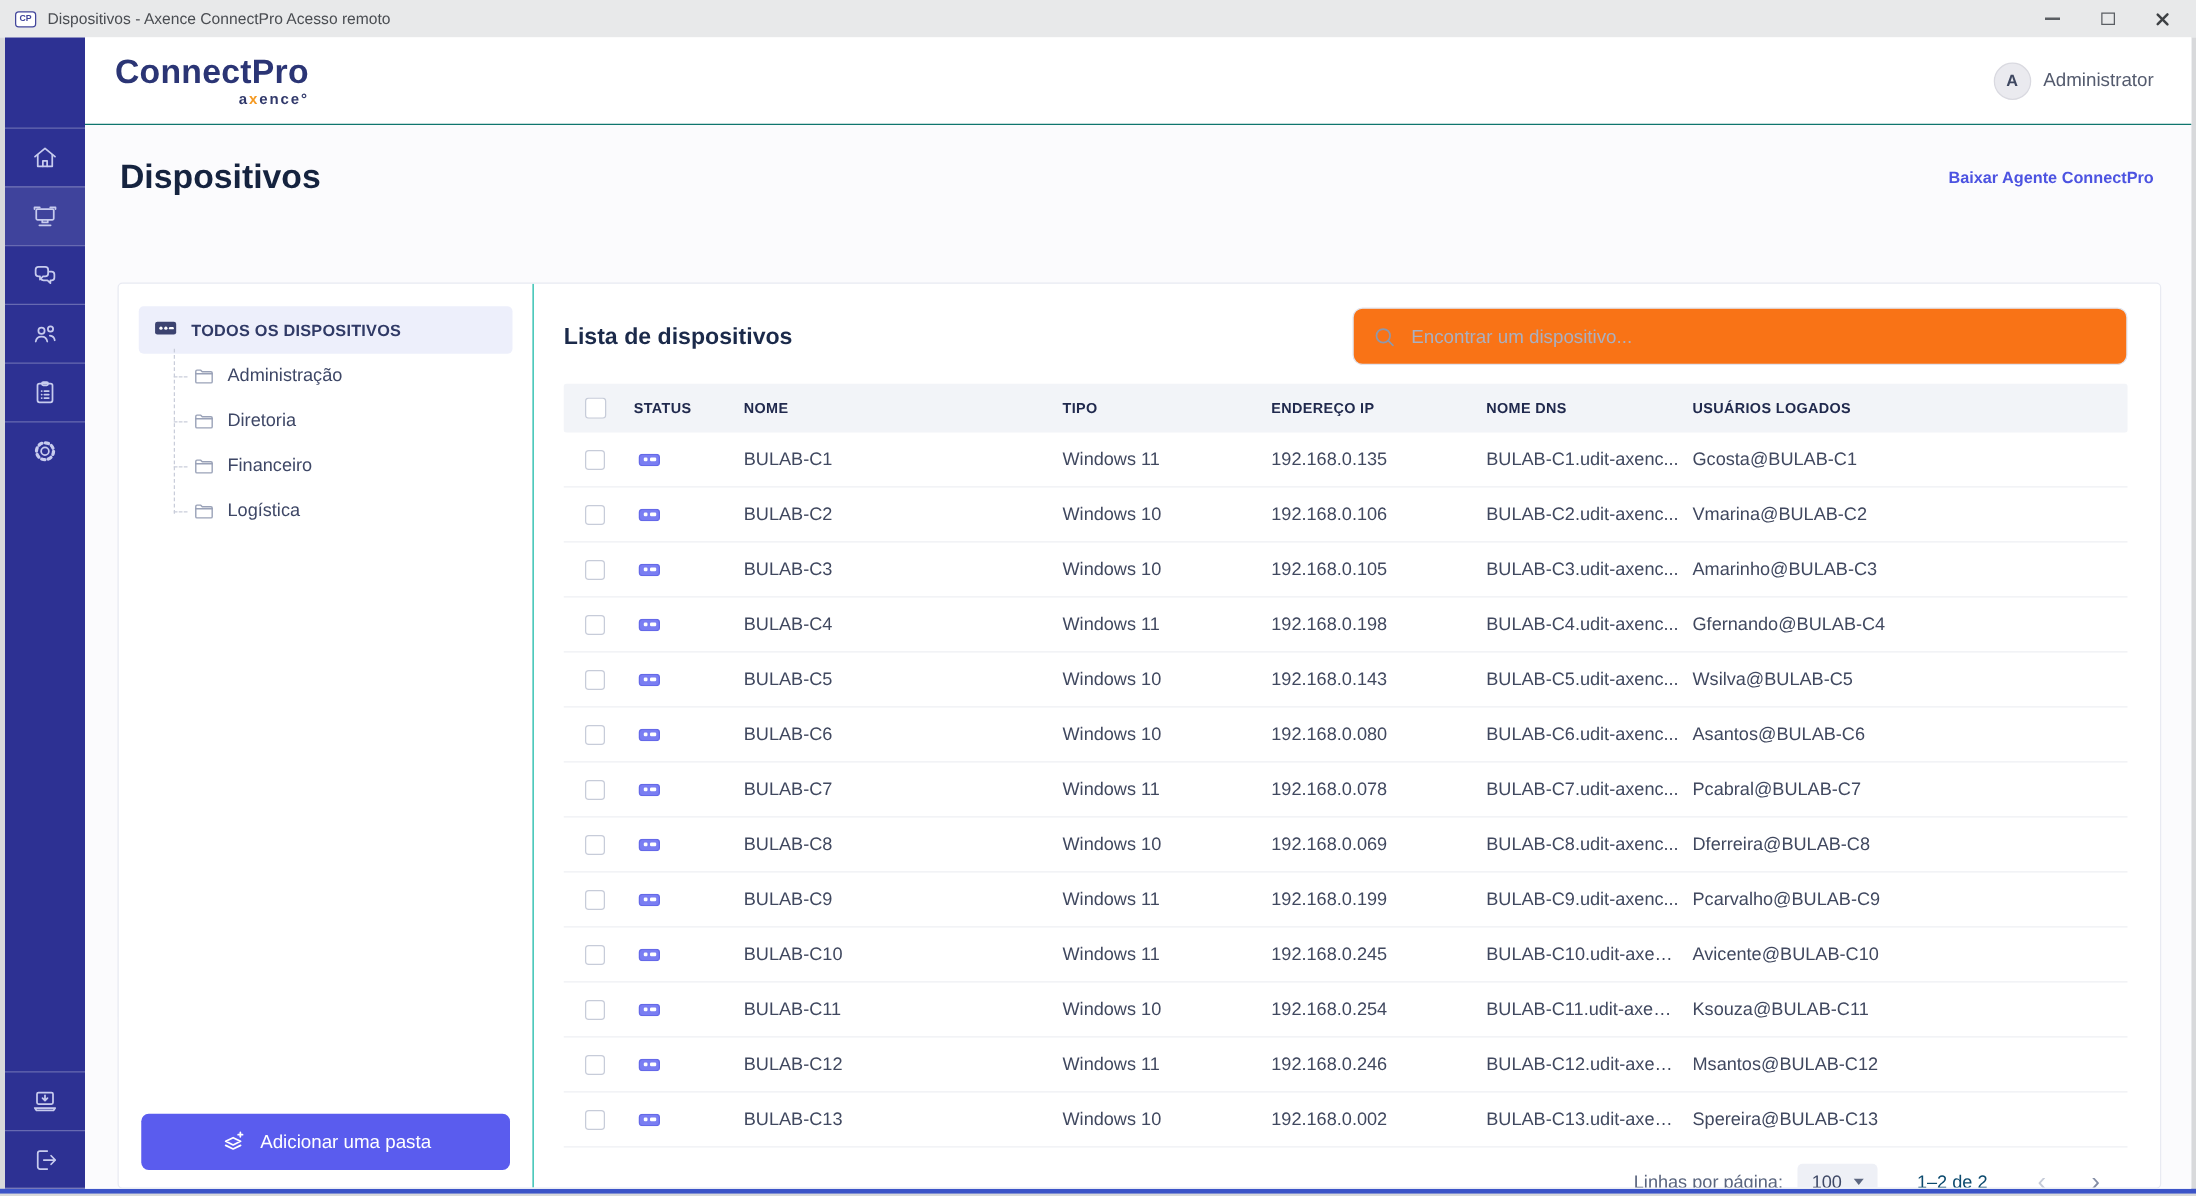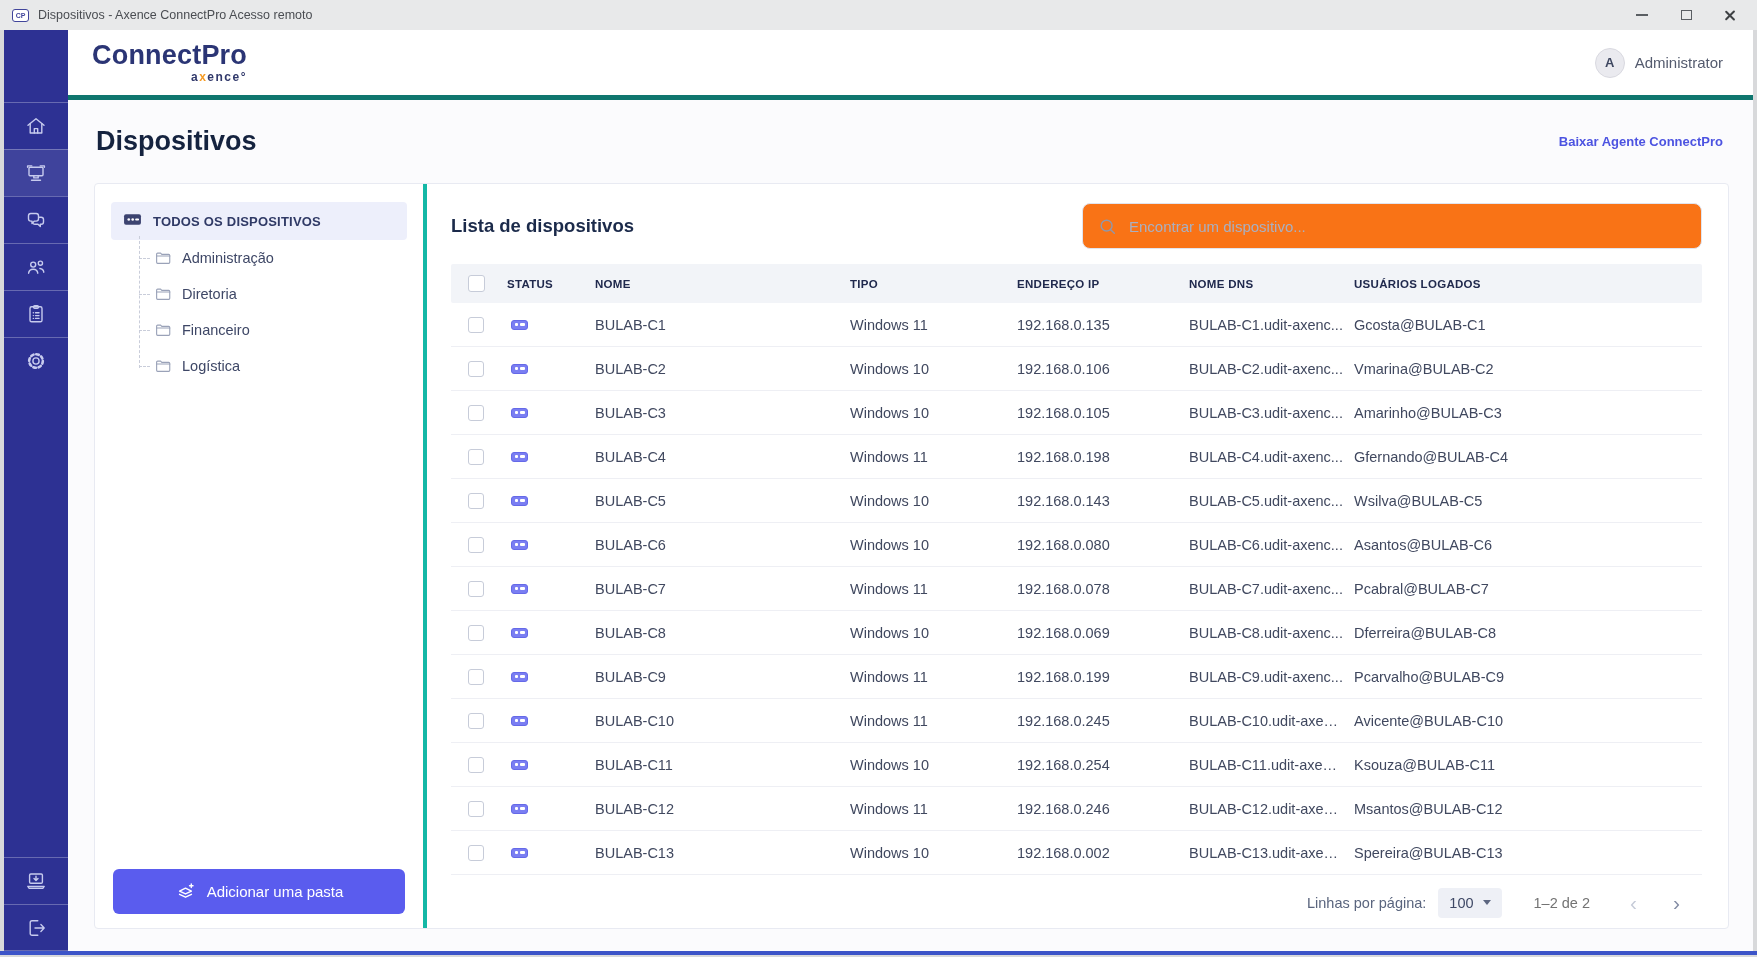--- a/index.html
+++ b/index.html
@@ -24,38 +24,38 @@
   
   .sidebar{width:64px;background:#2d3193;display:flex;flex-direction:column;justify-content:space-between;flex-shrink:0;}
   .side-top{padding-top:72px;}
   .side-item{height:47px;display:flex;align-items:center;justify-content:center;border-top:1px solid rgba(255,255,255,.28);cursor:pointer;}
   .side-bottom .side-item:last-child{border-bottom:1px solid rgba(255,255,255,.28);}
   .side-item.active{background:rgba(255,255,255,.09);}
   .side-icon{display:flex;} .side-icon svg{width:24px;height:24px;color:#c7cbee;}
 
   
   .main{flex:1;display:flex;flex-direction:column;background:#fbfbfd;min-width:0;}
-  .topbar{height:70px;background:#fff;border-bottom:5px solid #0f766e;display:flex;align-items:center;justify-content:space-between;padding:0 30px 0 24px;flex-shrink:0;}
+  .topbar{height:70px;background:#fff;border-bottom:1px solid #0f766e;display:flex;align-items:center;justify-content:space-between;padding:0 30px 0 24px;flex-shrink:0;}
   .logo{display:inline-block;text-align:right;line-height:1;}
   .logo-main{font-size:27px;font-weight:600;color:#2b3575;letter-spacing:.2px;}
   .logo-sub{font-size:12px;font-weight:700;color:#31396b;letter-spacing:1.5px;margin-top:2px;}
   .logo-sub .x{color:#f59a23;}
   .user-chip{display:flex;align-items:center;gap:10px;cursor:pointer;}
   .avatar{width:30px;height:30px;border-radius:50%;background:#eaeaef;border:1px solid #d9d9e0;display:flex;align-items:center;justify-content:center;font-size:13px;font-weight:700;color:#3e4760;}
   .user-name{font-size:15px;color:#545b6e;}
 
-  .page{flex:1;padding:0 24px 0 26px;display:flex;flex-direction:column;min-height:0;}
+  .page{flex:1;padding:0 24px 0 26px;display:flex;flex-direction:column;min-height:0;gap:43px;}
   .page-head{height:83px;display:flex;align-items:center;justify-content:space-between;padding:0 6px 0 2px;flex-shrink:0;}
   .page-title{font-size:27px;font-weight:700;color:#15233f;}
   .download-link{color:#4c53e1;font-weight:700;font-size:13px;cursor:pointer;}
 
   .panel{height:746px;background:#fff;border:1px solid #e8eaf2;border-radius:4px;display:flex;overflow:hidden;}
 
   
-  .tree{width:332px;border-right:4px solid #14b8a6;padding:18px 16px;position:relative;flex-shrink:0;}
+  .tree{width:332px;border-right:1px solid #14b8a6;padding:18px 16px;position:relative;flex-shrink:0;}
   .tree-all{height:38px;background:#edeffb;border-radius:4px;display:flex;align-items:center;gap:11px;padding:0 12px;font-size:13px;font-weight:700;color:#303a66;letter-spacing:.2px;cursor:pointer;}
   .tree-all svg{width:19px;height:15px;flex-shrink:0;}
   .tree-root{display:flex;align-items:center;gap:11px;margin:19px 0 8px 6px;font-size:15px;font-weight:700;color:#2c3566;cursor:pointer;}
   .tree-root svg{width:20px;height:20px;color:#39426e;}
   .tree-children{margin-left:28px;position:relative;}
   .tree-children::before{content:'';position:absolute;left:0;top:-4px;bottom:16px;border-left:1px dashed #c9cdda;}
   .tree-child{display:flex;align-items:center;gap:10px;height:36px;font-size:14.5px;color:#3e4766;position:relative;padding-left:15px;cursor:pointer;}
   .tree-child::before{content:'';position:absolute;left:0;top:50%;width:11px;border-top:1px dashed #c9cdda;}
   .tree-child svg{width:18px;height:18px;color:#9aa2b8;flex-shrink:0;}
   .add-folder-btn{position:absolute;left:18px;right:18px;bottom:14px;height:45px;background:#5a5cee;border-radius:6px;color:#fff;display:flex;align-items:center;justify-content:center;gap:11px;font-size:15px;cursor:pointer;margin-top:24px;}
@@ -81,21 +81,21 @@
   .thead .checkbox{width:17px;height:17px;}
   .status-cell{padding-left:14px;}
   .status-pill{width:17px;height:10px;background:#7a7ef2;border:1px solid #6569e8;border-radius:3px;display:block;position:relative;}
   .status-pill::before{content:'';position:absolute;left:2.5px;top:2.8px;width:3px;height:3px;background:#fff;border-radius:1px;}
   .status-pill::after{content:'';position:absolute;left:7.5px;top:2.8px;width:5px;height:3px;background:#fff;border-radius:1px;}
 
   .pagination{height:55px;display:flex;align-items:center;justify-content:flex-end;font-size:14.5px;color:#5a657e;flex-shrink:0;padding-right:2px;}
   .rpp-label{margin-right:12px;}
   .rpp-select{display:flex;align-items:center;gap:9px;background:#eef0f6;border-radius:4px;height:30px;padding:12px 11px;color:#3f4966;cursor:pointer;}
   .caret-down{width:0;height:0;border-left:4.5px solid transparent;border-right:4.5px solid transparent;border-top:5.5px solid #5c6680;display:block;}
-  .range-label{margin:0 0 0 32px;color:#737373;}
+  .range-label{margin:0 0 0 32px;color:#0c4a6e;}
   .pg-nav{display:flex;align-items:center;gap:36px;margin-left:40px;padding-right:20px;}
   .pg-btn{font-size:21px;line-height:1;cursor:pointer;font-weight:400;}
   .pg-prev{color:#c6cbd8;} .pg-next{color:#848da5;}
 </style>
 </head>
 <body>
 
 <div class="titlebar">
   <span class="app-icon">CP</span>
   <span class="win-title">Dispositivos - Axence ConnectPro Acesso remoto</span>

